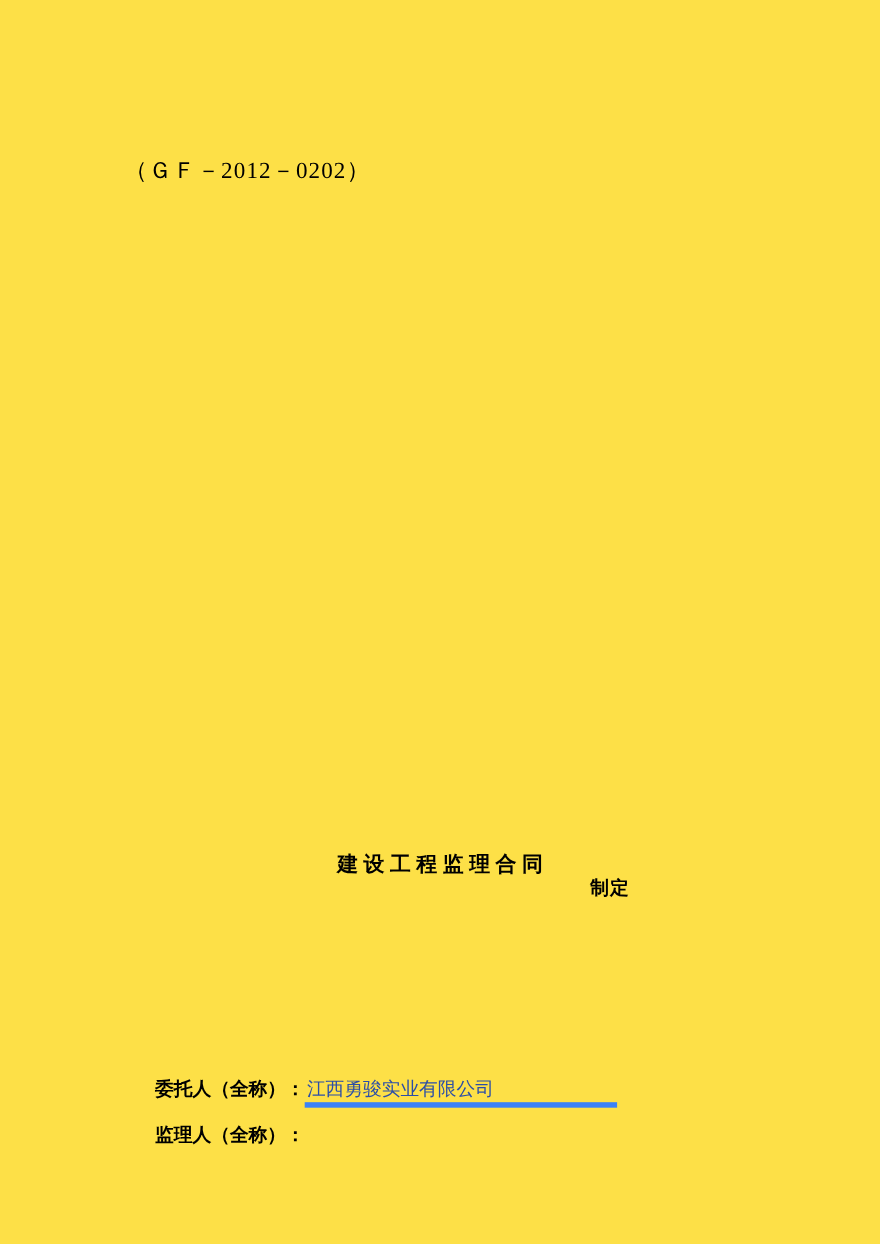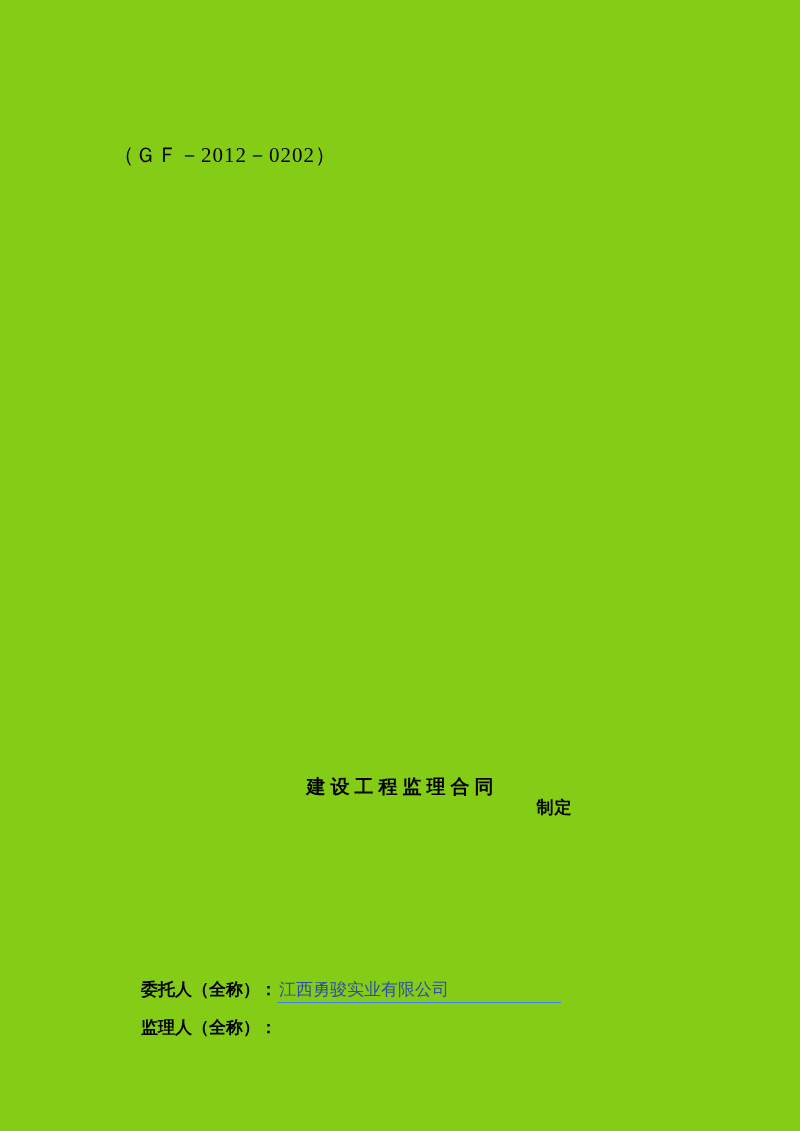--- a/index.html
+++ b/index.html
@@ -8,21 +8,21 @@
     background: #ffffff;
   }
   body {
     font-family: "Liberation Serif", "DejaVu Serif", serif;
     color: #000000;
   }
   .page {
     position: relative;
     width: 800px;
     height: 1131px;
-    background: #84cc16;
+    background: #fde047;
     overflow: hidden;
     box-sizing: border-box;
   }
   .doc-code {
     position: absolute;
     left: 113px;
     top: 141px;
     font-family: "Liberation Serif", "DejaVu Serif", serif;
     font-size: 21px;
     letter-spacing: 1px;
@@ -120,21 +120,21 @@
   .party-label {
     font-family: "Liberation Sans", "DejaVu Sans", sans-serif;
     font-weight: bold;
     color: #000;
     font-size: 17px;
   }
   .party-value {
     font-family: "Liberation Sans", "DejaVu Sans", sans-serif;
     color: #2b4ea8;
     font-size: 17px;
-    border-bottom: 1px solid #3b82f6;
+    border-bottom: 5px solid #3b82f6;
     padding: 0 2px 1px 2px;
     min-width: 100px;
   }
   .party-value.wide {
     min-width: 280px;
   }
 </style>
 </head>
 <body>
 

